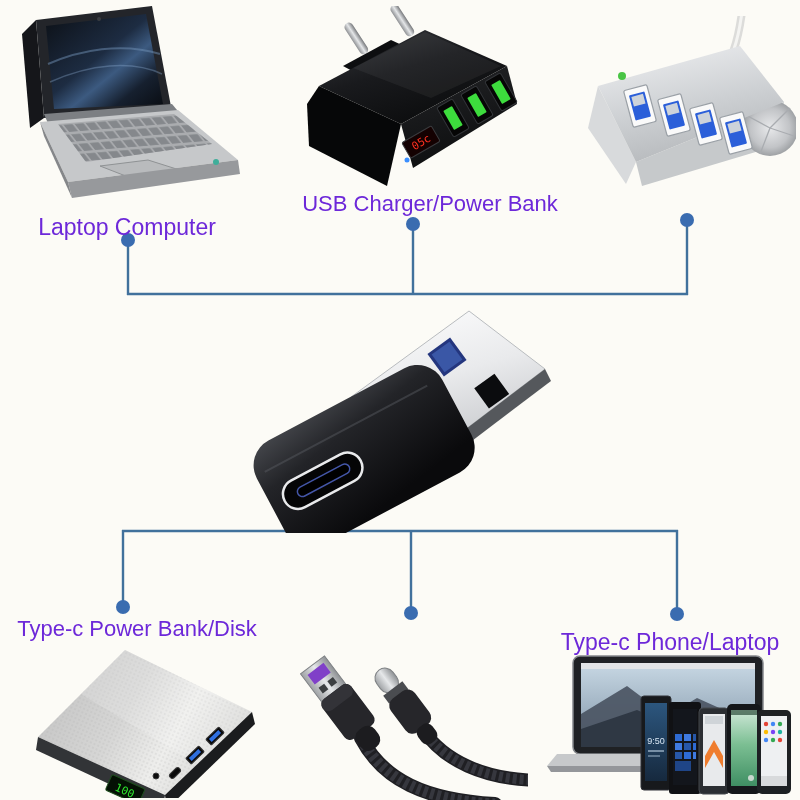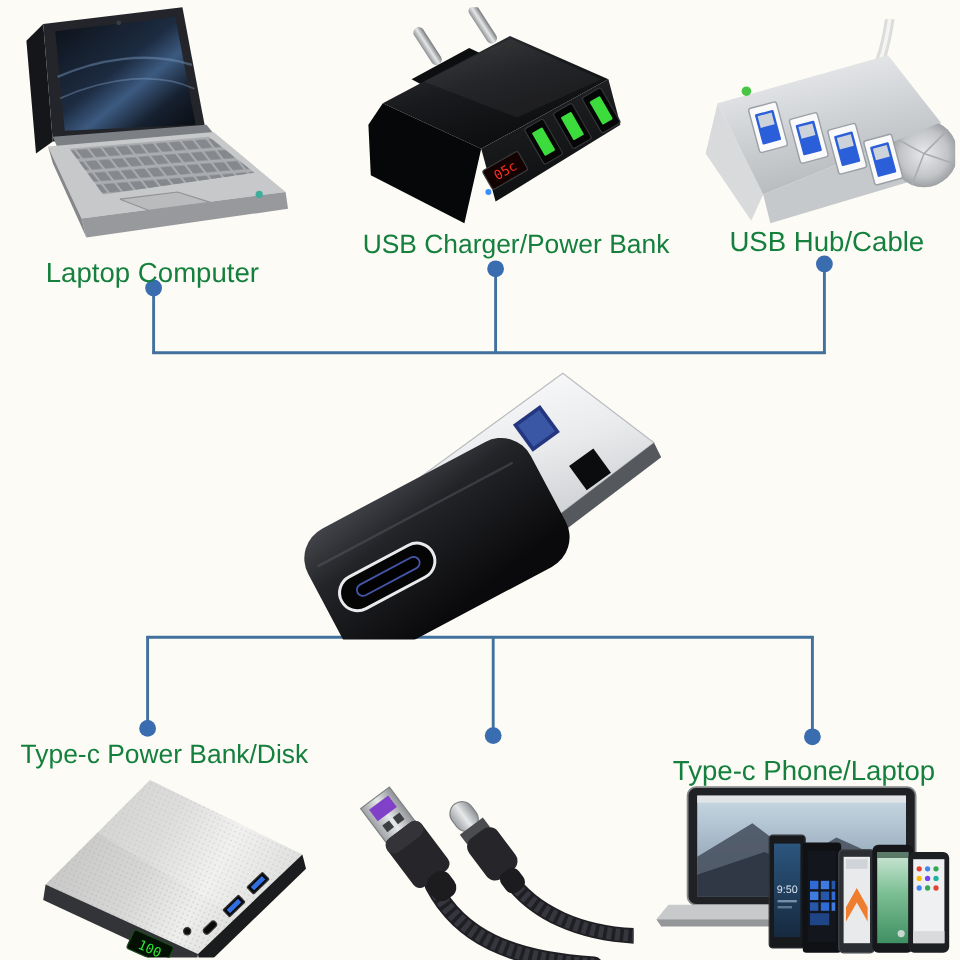--- a/index.html
+++ b/index.html
@@ -1,19 +1,19 @@
 <!DOCTYPE html>
 <html><head>
 <meta charset="utf-8">
 <style>
   html,body{margin:0;padding:0;background:#ffffff;}
   .stage{position:relative;width:800px;height:800px;background:#fcfbf6;overflow:hidden;
          font-family:"Liberation Sans",sans-serif;}
   .abs{position:absolute;}
-  .lbl{position:absolute;transform:translateX(-50%);white-space:nowrap;color:#15803d;
+  .lbl{position:absolute;transform:translateX(-50%);white-space:nowrap;color:#6d28d9;
        font-family:"Liberation Sans",sans-serif;letter-spacing:0;}
   .lbl.s22{font-size:22px;}
   .lbl.s23{font-size:23px;}
   svg{display:block;}
 </style>
 </head>
 <body>
 
 <div class="stage">
 
@@ -340,16 +340,15 @@
         <circle cx="235" cy="80" r="2.2" fill="#1bb3a0"></circle>
       <circle cx="221" cy="88" r="2.2" fill="#4286f5"></circle>
         <circle cx="228" cy="88" r="2.2" fill="#34a853"></circle>
         <circle cx="235" cy="88" r="2.2" fill="#e34335"></circle>
       <rect x="216" y="124" width="26" height="10" fill="#d8dadc"></rect>
     </g>
   </svg>
 
   <div class="lbl s23" style="left:127px;top:214px;">Laptop Computer</div>
   <div class="lbl s22" style="left:430px;top:191px;">USB Charger/Power Bank</div>
-  <div class="lbl s23" style="left:689px;top:188px;">USB Hub/Cable</div>
   <div class="lbl s22" style="left:137px;top:616px;text-align:center;">Type-c Power Bank/Disk</div>
   <div class="lbl s23" style="left:670px;top:629px;text-align:center;">Type-c Phone/Laptop</div>
 </div>
 
 </body></html>

